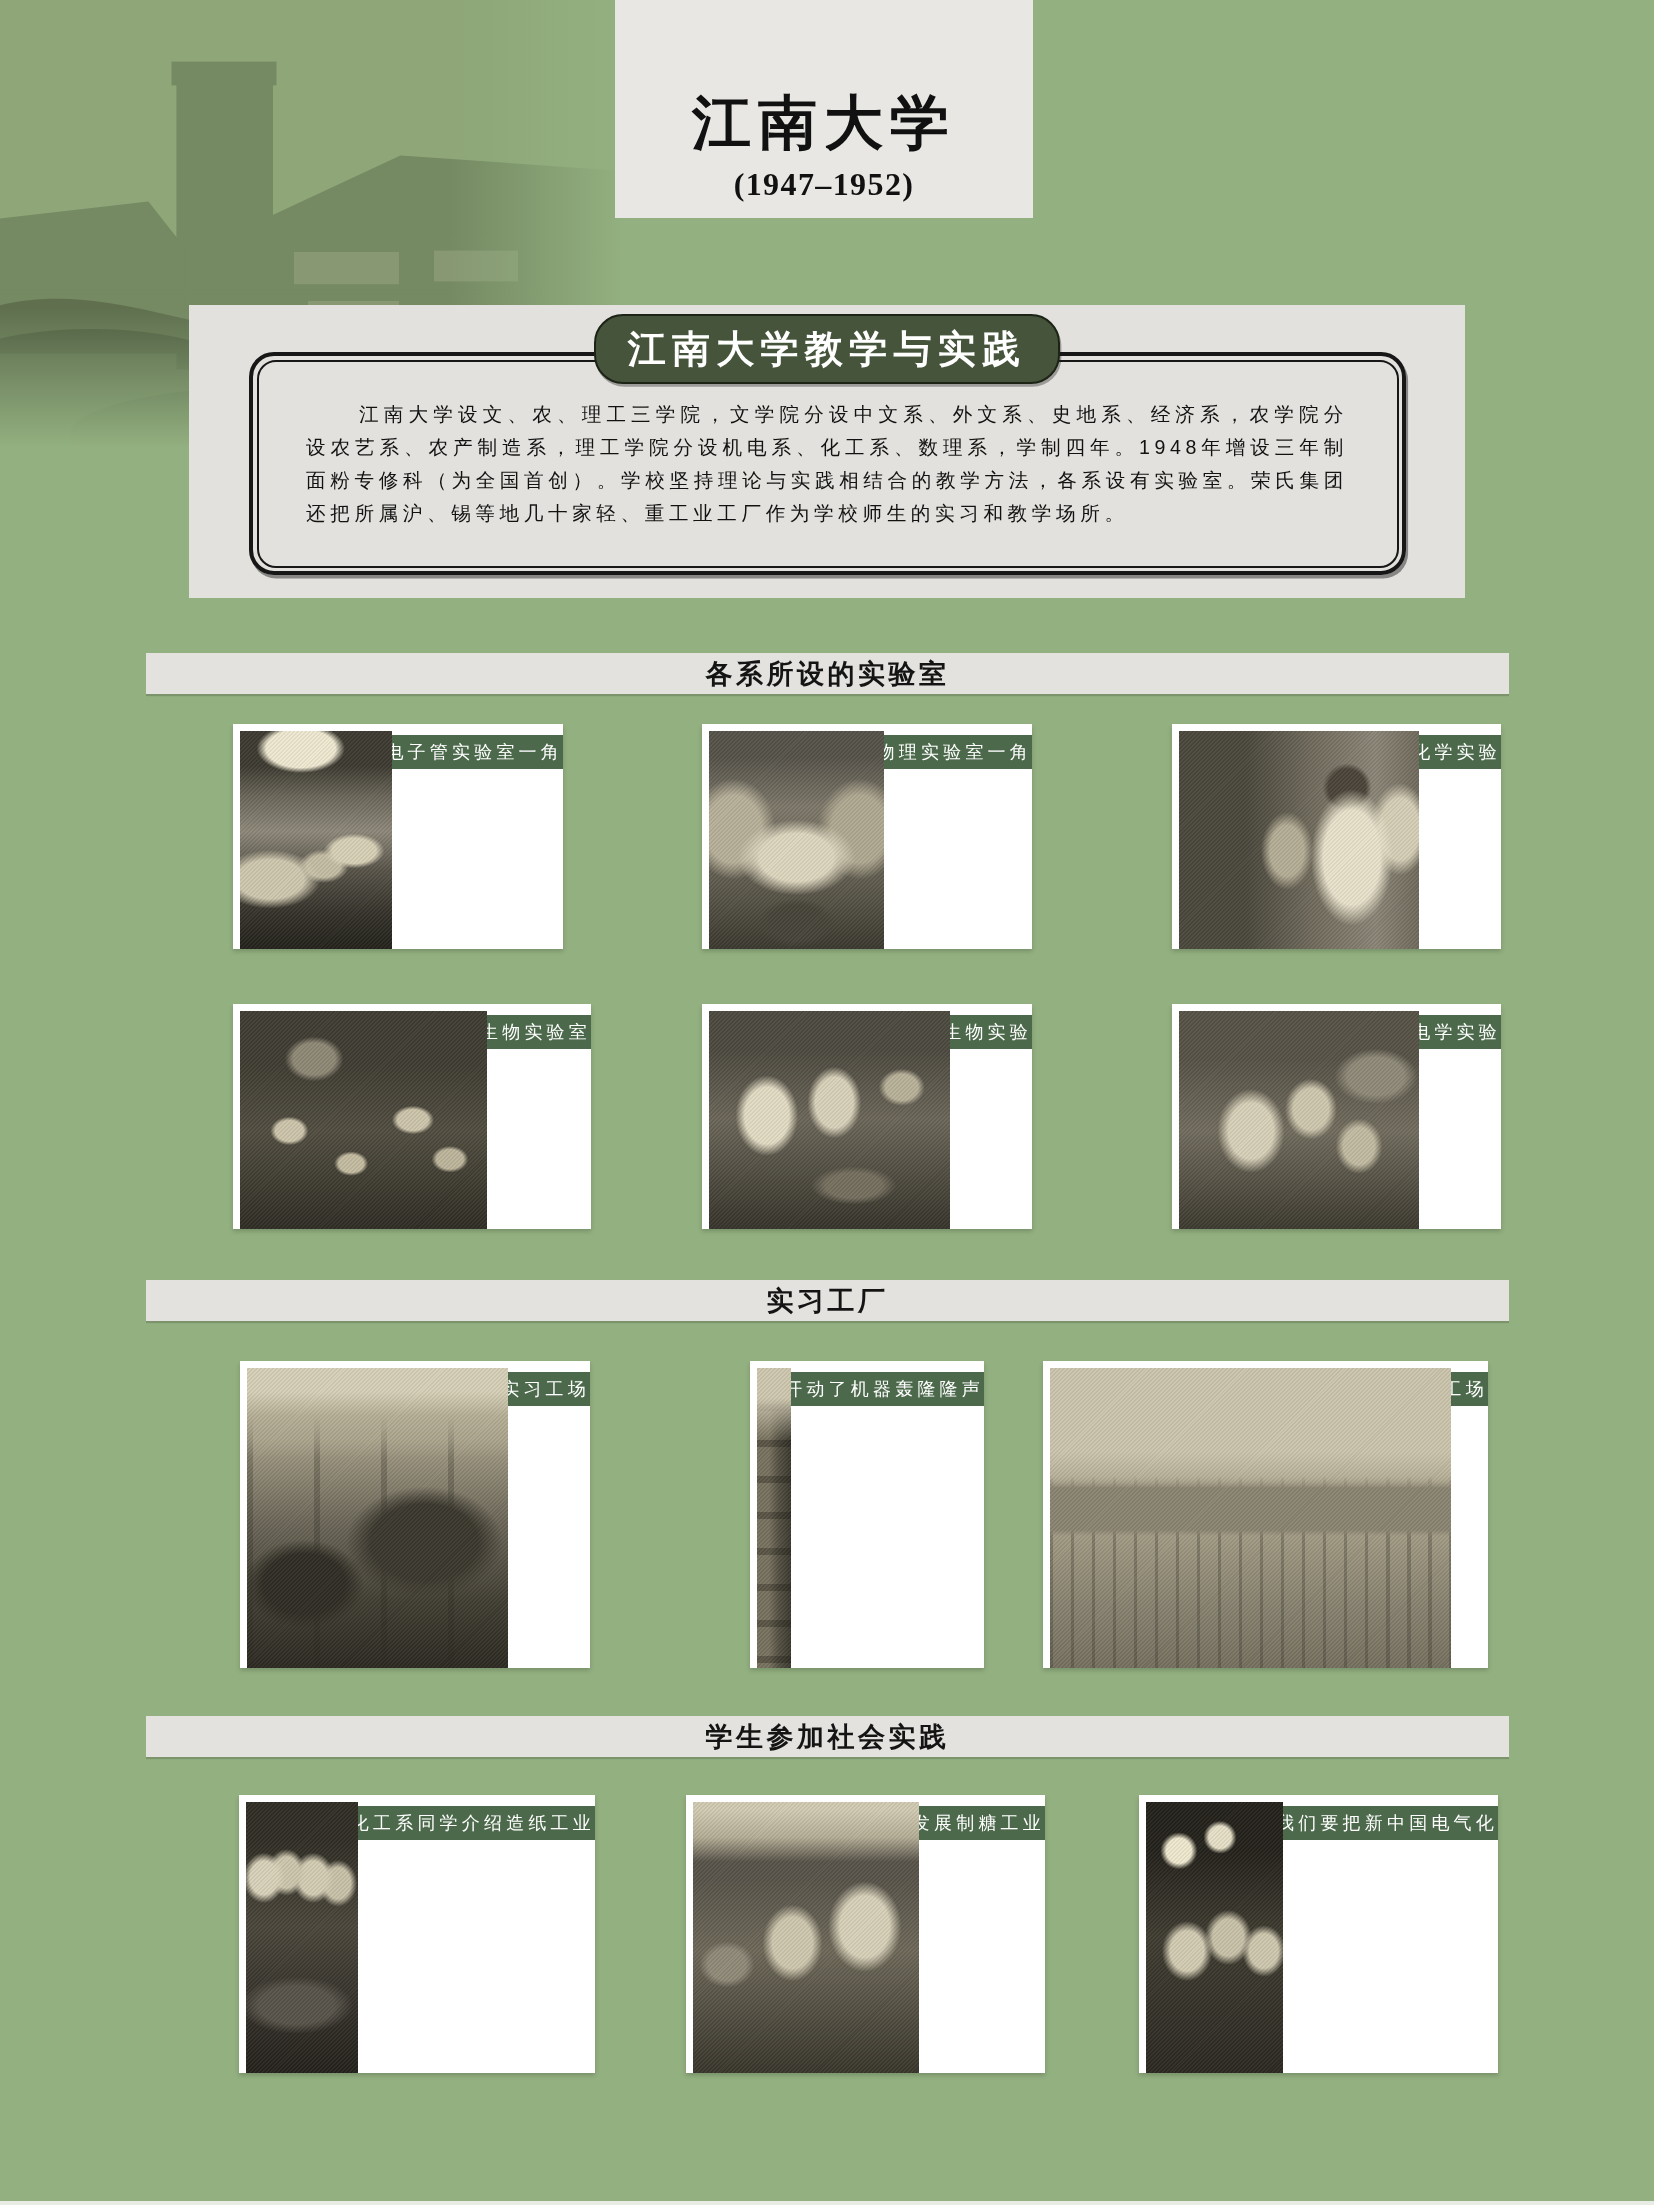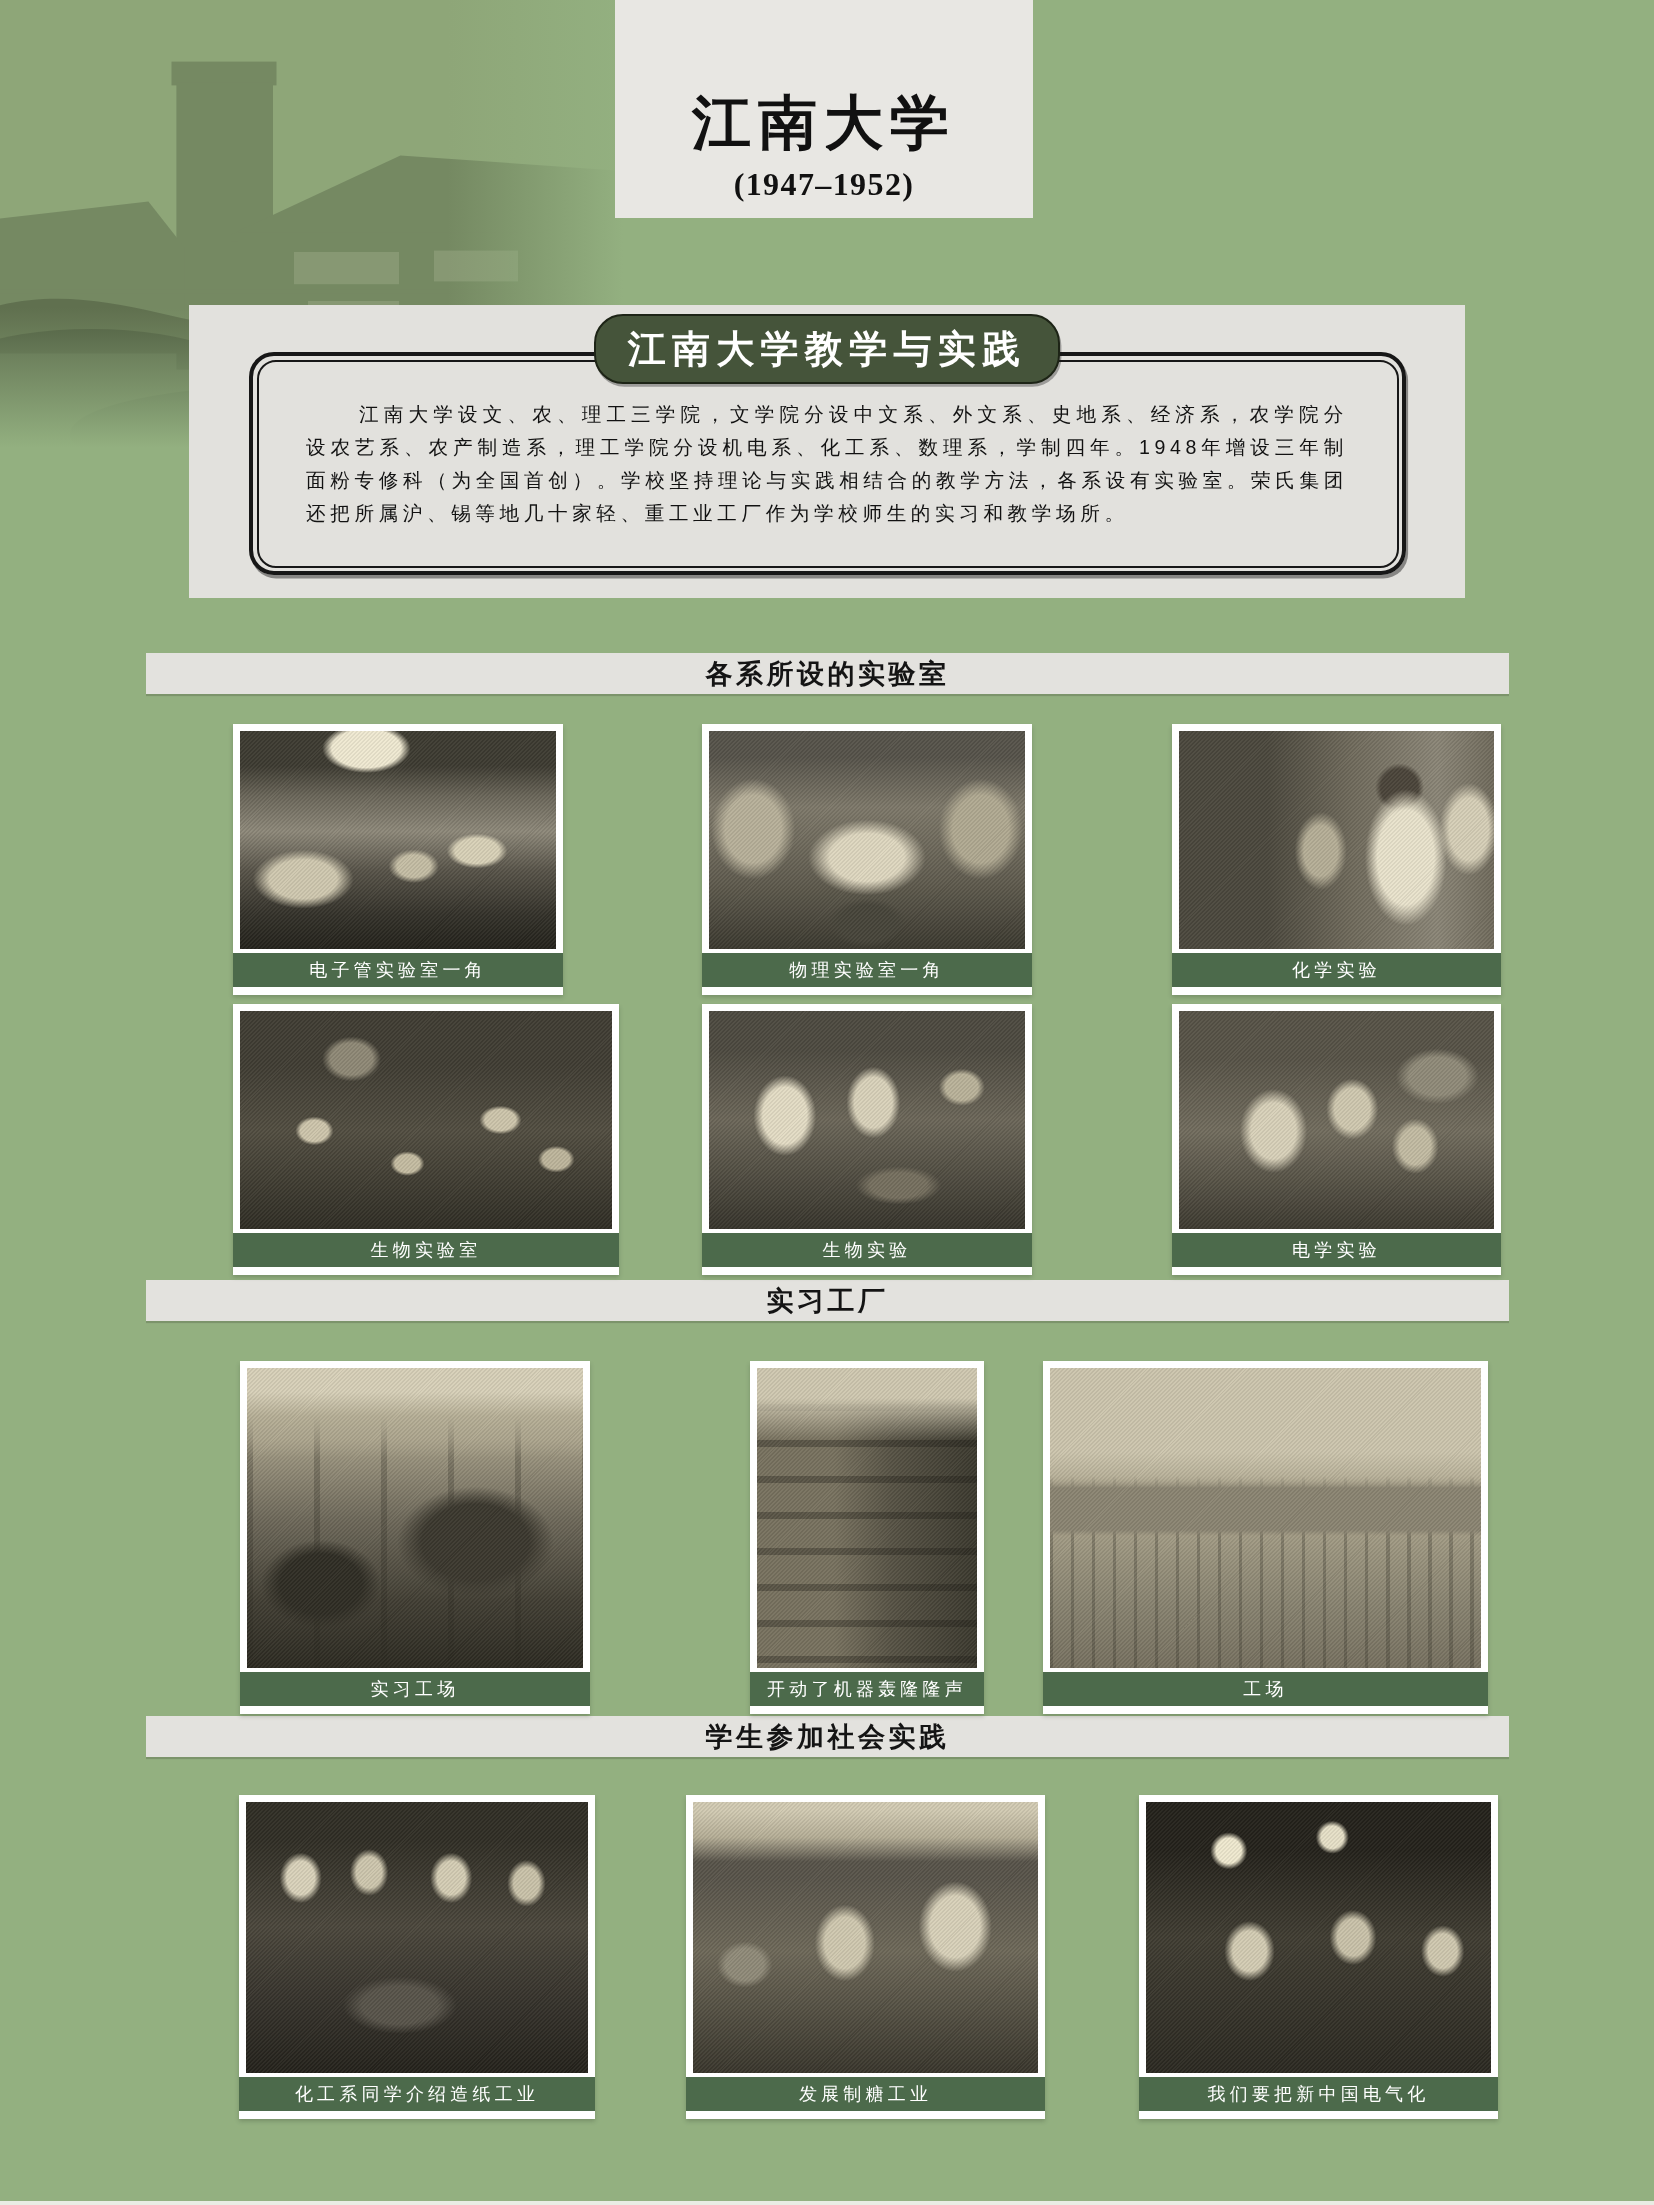--- a/index.html
+++ b/index.html
@@ -61,39 +61,39 @@
     display:flex;align-items:center;justify-content:center;
     font-size:27px;font-weight:700;letter-spacing:3.5px;color:#141414;
     box-shadow:0 2.1px 0 rgba(55,65,45,.25);
     text-align:center;
   }
   .h1{top:653px;} .h2{top:1280px;} .h3{top:1716px;}
 
   
   .fig{
     position:absolute;background:#ffffff;box-sizing:border-box;
-    padding:7px 7px 8px 7px;display:flex;flex-direction:column;
+    padding:7px 7px 0 7px;display:flex;flex-direction:row;
     box-shadow:0 2.8px 4.2px rgba(40,50,35,.25);
   }
   .photo{position:relative;overflow:hidden;width:100%;background-color:#6b665a;}
   .photo::after{
     content:"";position:absolute;inset:0;
     background:repeating-linear-gradient(135deg, rgba(245,240,220,.05) 0 1.4px, rgba(20,18,12,.07) 1.4px 2.8px);
   }
   .cap{
     margin:4.2px -7px 0 -7px;height:34px;flex:none;
     background:#4c6a4b;color:#fff;
     display:flex;align-items:center;justify-content:center;
     font-size:18px;letter-spacing:4.2px;font-weight:500;white-space:nowrap;
   }
   
   .f1{left:193px;top:713px;width:330px;}  .f1 .photo{height:218px;}
   .f2{left:662px;top:713px;width:330px;}  .f2 .photo{height:218px;}
   .f3{left:1132px;top:713px;width:329px;} .f3 .photo{height:218px;}
-  .f4{left:193px;top:993px;width:386px;font-family:Liberation Mono, monospace;}  .f4 .photo{height:218px;}
+  .f4{left:193px;top:993px;width:358px;font-family:Liberation Mono, monospace;}  .f4 .photo{height:218px;}
   .f5{left:662px;top:993px;width:330px;}  .f5 .photo{height:218px;}
   .f6{left:1132px;top:993px;width:329px;} .f6 .photo{height:218px;}
   .f7{left:200px;top:1350px;width:350px;}  .f7 .photo{height:300px;}
   .f8{left:710px;top:1350px;width:234px;} .f8 .photo{height:300px;}
   .f9{left:1003px;top:1350px;width:445px;} .f9 .photo{height:300px;}
   .f10{left:199px;top:1784px;width:356px;} .f10 .photo{height:271px;}
   .f11{left:646px;top:1784px;width:359px;} .f11 .photo{height:271px;}
   .f12{left:1099px;top:1784px;width:359px;}.f12 .photo{height:271px;}
 
   

